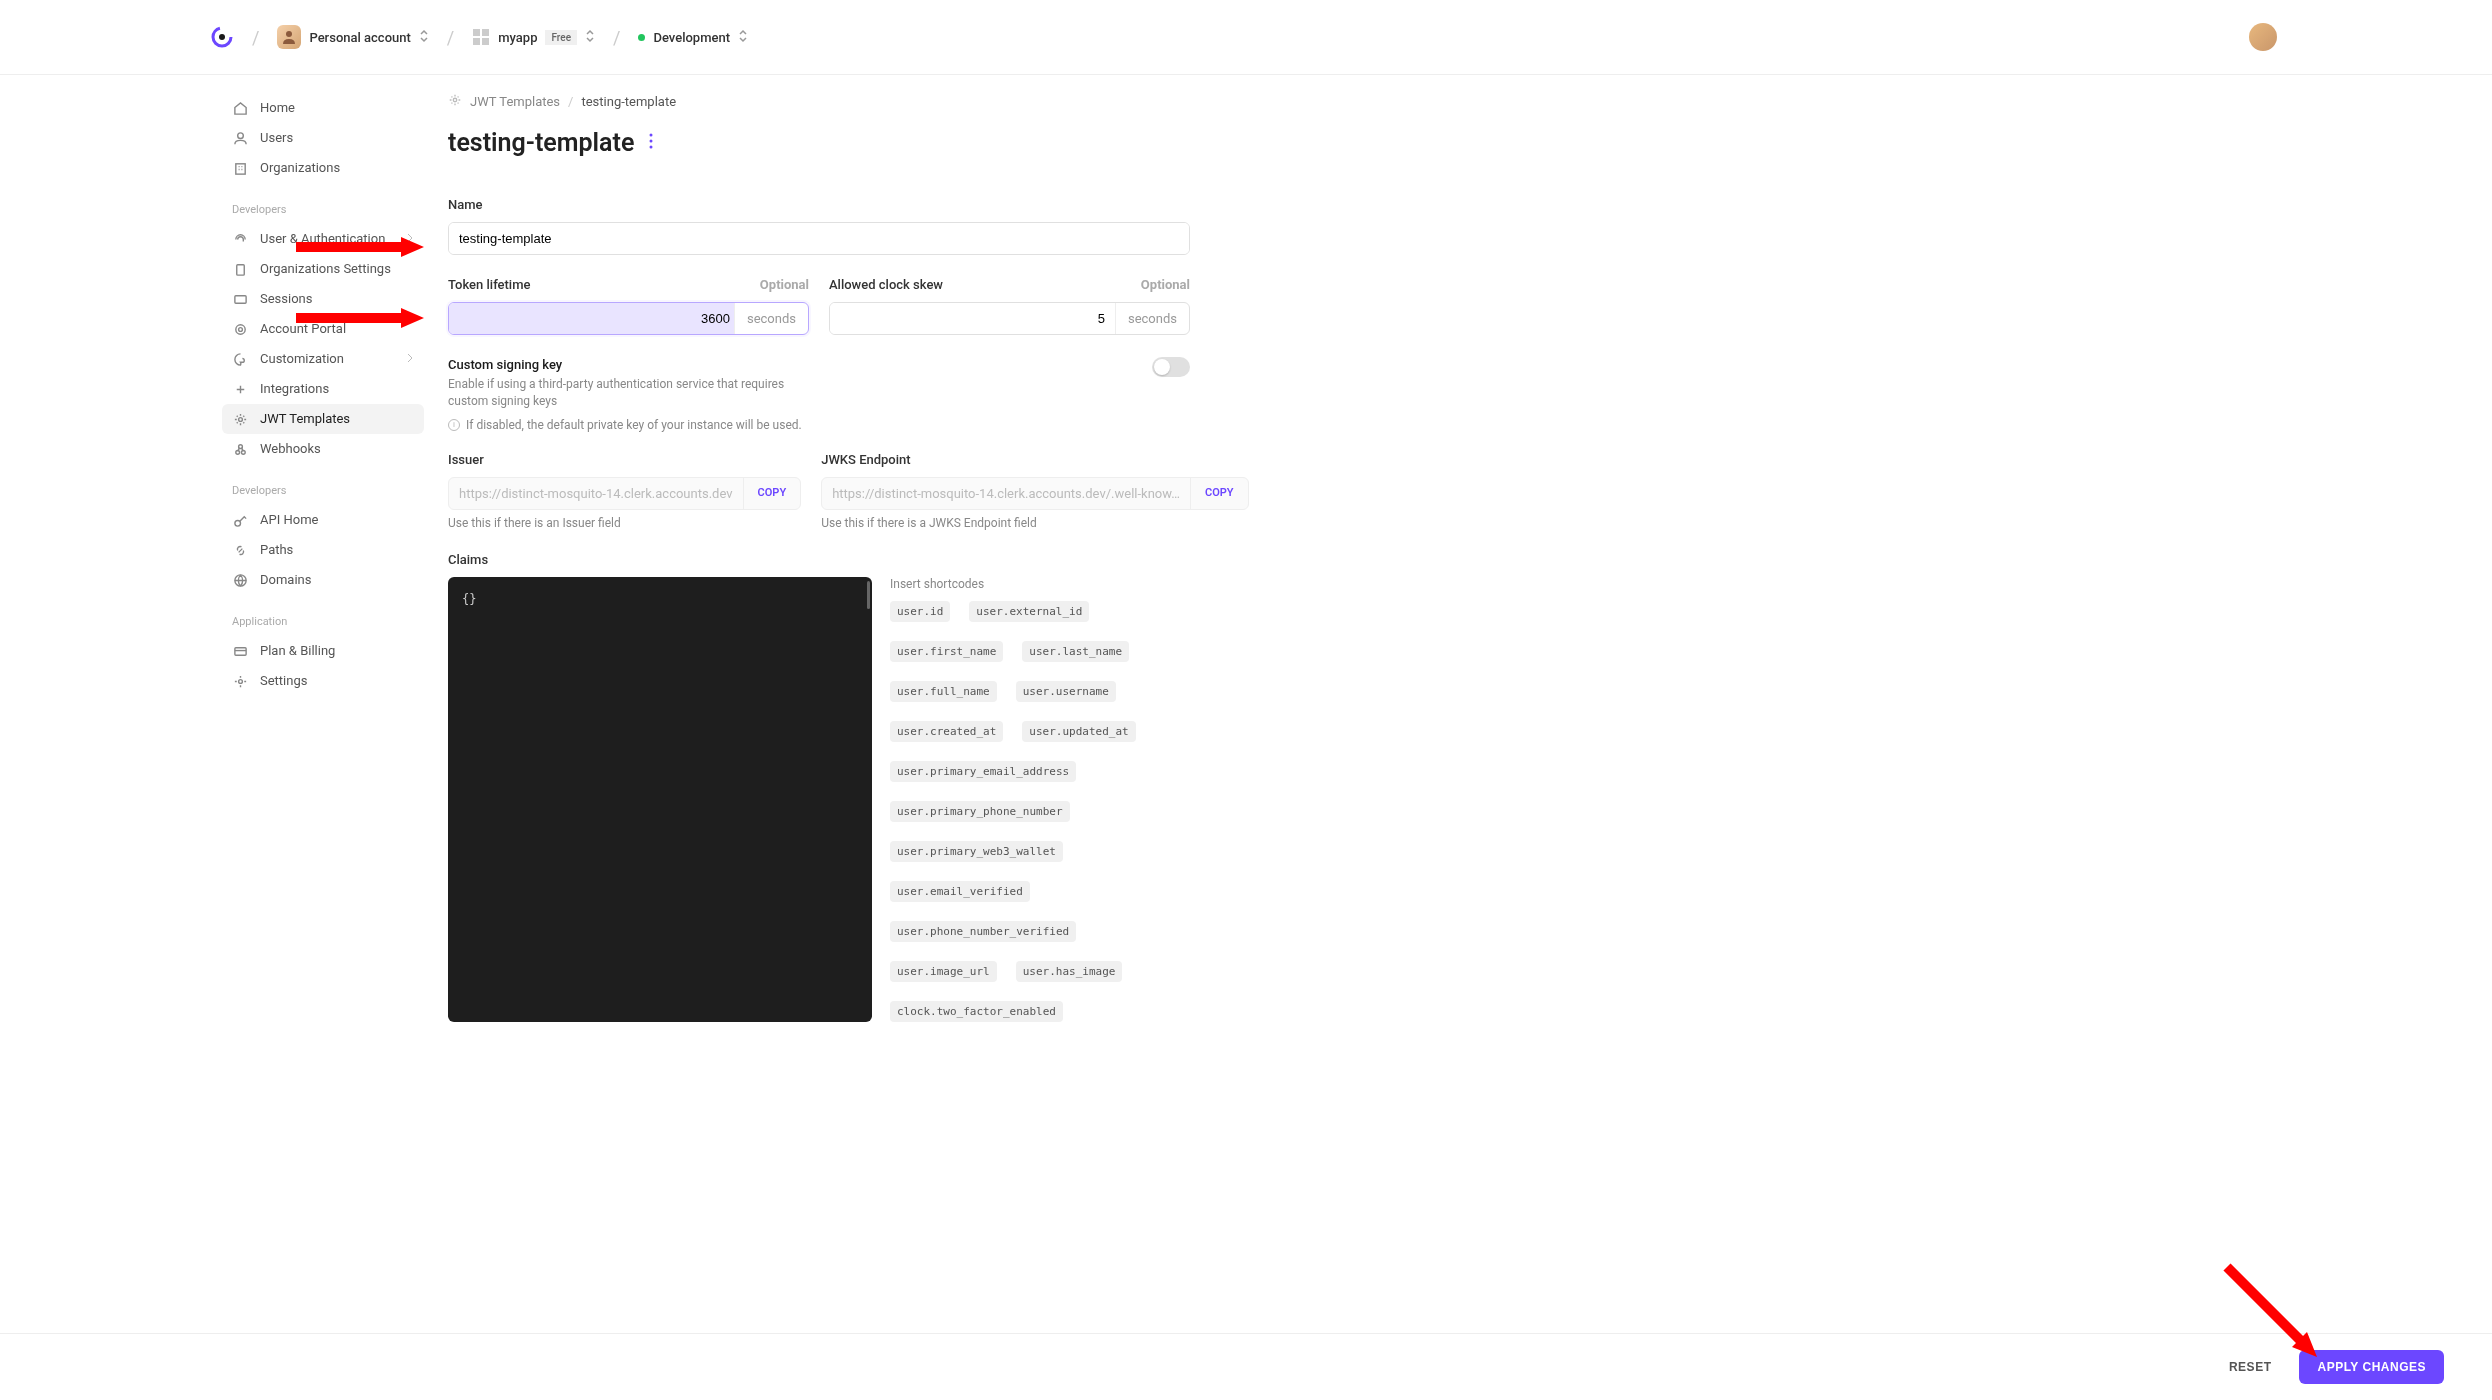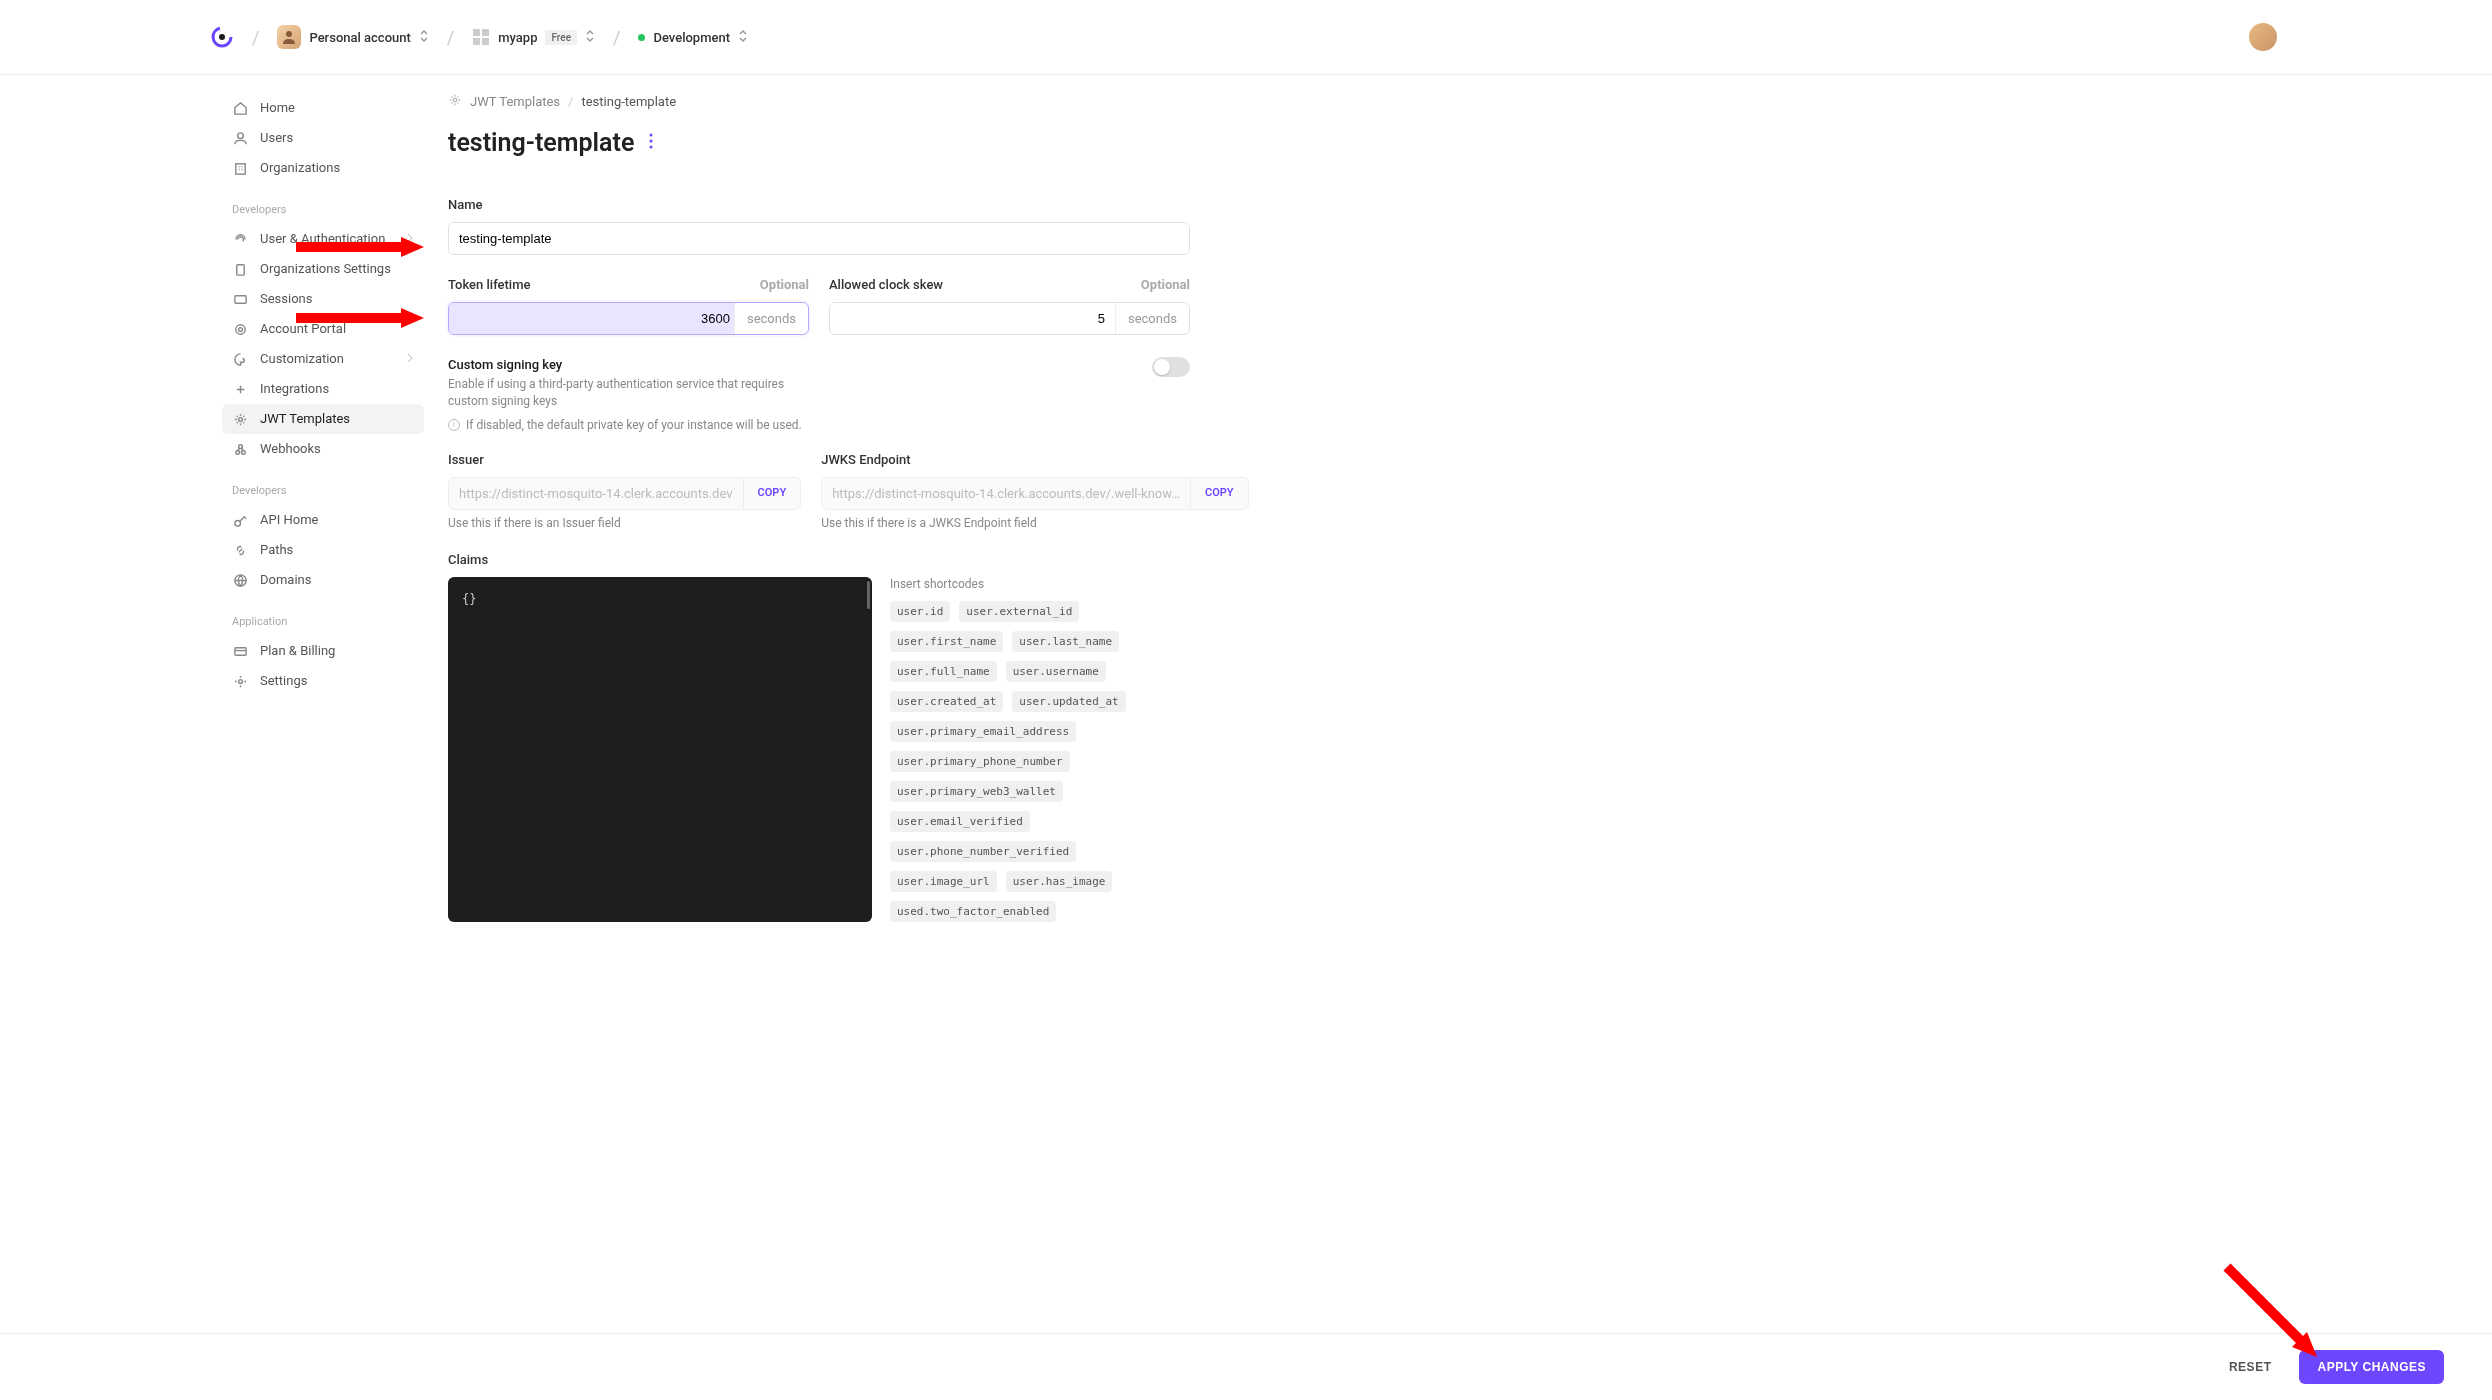--- a/index.html
+++ b/index.html
@@ -49,21 +49,21 @@
 .ro-input { display: flex; border: 1px solid #eee; border-radius: 6px; background: #fafafa; overflow: hidden; }
 .ro-input .val { flex: 1; padding: 8px 10px; color: #bbb; font-size: 13px; white-space: nowrap; overflow: hidden; text-overflow: ellipsis; }
 .ro-input .copy { padding: 8px 14px; color: #6c47ff; font-size: 11px; font-weight: 600; border-left: 1px solid #eee; cursor: pointer; }
 .below-hint { font-size: 12px; color: #888; margin-top: 6px; }
 .claims-row { display: flex; gap: 18px; }
 .editor { flex: 1; background: #1e1e1e; border-radius: 6px; padding: 14px; min-height: 200px; position: relative; }
 .editor-text { color: #ccc; font-family: ui-monospace, monospace; font-size: 12px; }
 .editor::after { content: ""; position: absolute; top: 4px; right: 2px; width: 3px; height: 28px; background: #666; border-radius: 2px; }
 .shortcodes { width: 300px; }
 .sc-title { font-size: 12px; color: #888; margin-bottom: 10px; }
-.sc-list { display: flex; flex-wrap: wrap; gap: 9px; }
+.sc-list { display: flex; flex-wrap: wrap; gap: 19px; }
 .sc-chip { background: #f0f0f0; color: #555; font-family: ui-monospace, monospace; font-size: 11px; padding: 4px 7px; border-radius: 4px; cursor: pointer; }
 .footer { position: fixed; bottom: 0; left: 0; right: 0; background: #fff; border-top: 1px solid #eee; padding: 16px 48px; display: flex; justify-content: flex-end; gap: 16px; }
 .btn-reset { background: none; border: none; color: #555; font-size: 12px; font-weight: 600; letter-spacing: .5px; cursor: pointer; padding: 10px 12px; }
 .btn-apply { background: #6c47ff; color: #fff; border: none; font-size: 12px; font-weight: 600; letter-spacing: .5px; padding: 10px 18px; border-radius: 6px; cursor: pointer; }
 .arrow { position: absolute; z-index: 5; }
 .arrow svg { display: block; }
 .icon svg { width: 15px; height: 15px; stroke: currentColor; fill: none; stroke-width: 1.5; }
 </style>
 </head>
 <body>
@@ -383,21 +383,21 @@
             <span class="sc-chip">user.username</span>
             <span class="sc-chip">user.created_at</span>
             <span class="sc-chip">user.updated_at</span>
             <span class="sc-chip">user.primary_email_address</span>
             <span class="sc-chip">user.primary_phone_number</span>
             <span class="sc-chip">user.primary_web3_wallet</span>
             <span class="sc-chip">user.email_verified</span>
             <span class="sc-chip">user.phone_number_verified</span>
             <span class="sc-chip">user.image_url</span>
             <span class="sc-chip">user.has_image</span>
-            <span class="sc-chip">used.two_factor_enabled</span>
+            <span class="sc-chip">clock.two_factor_enabled</span>
           </div>
       </div>
     </div>
 
     <div class="arrow" style="top:160px;left:-128px;">
       <svg width="130" height="24">
           <path d="M0 12 H110" stroke="#ff0000" stroke-width="10"></path>
           <path d="M105 2 L128 12 L105 22 Z" fill="#ff0000"></path>
         </svg>
     </div>

